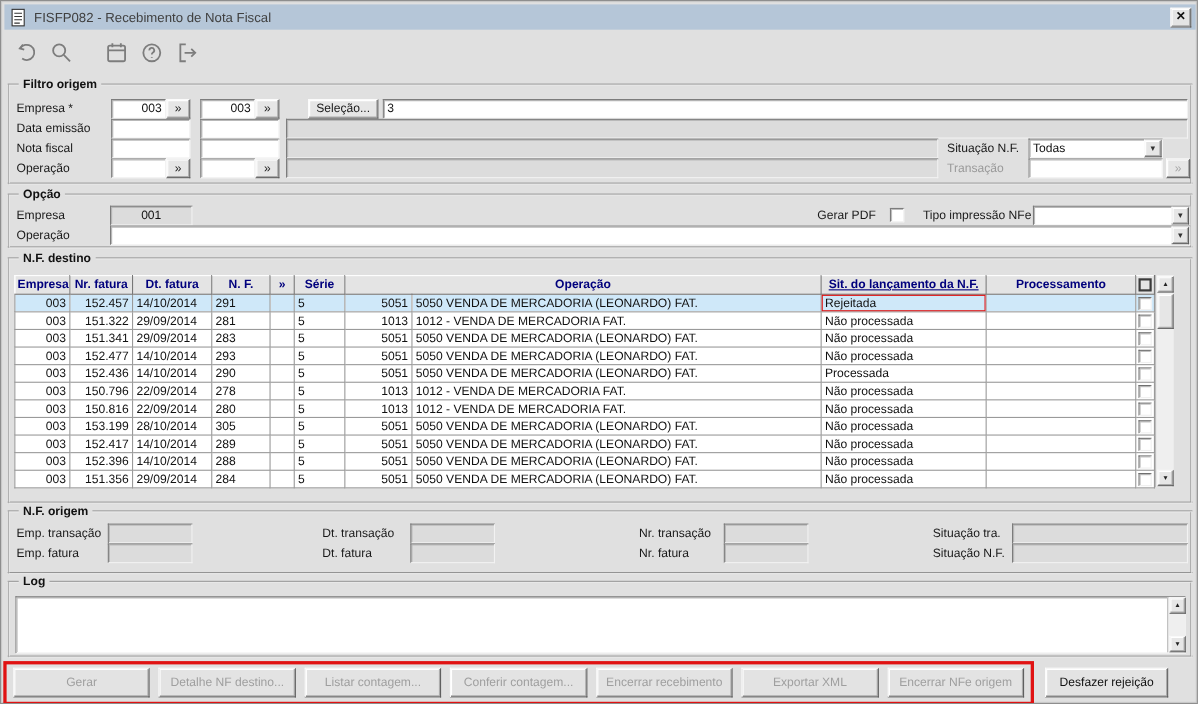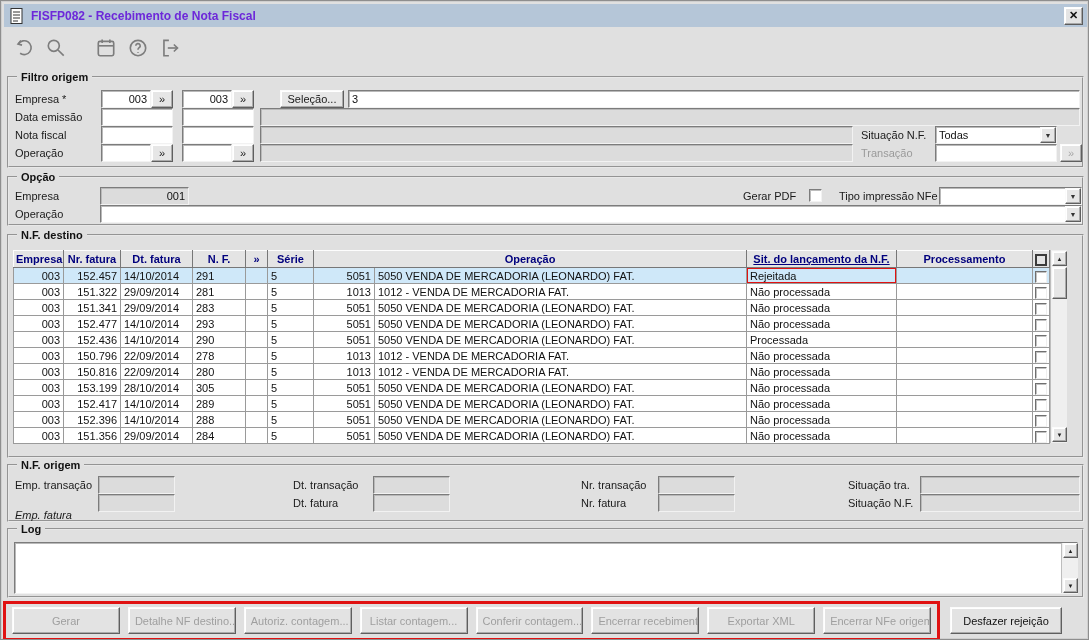--- a/index.html
+++ b/index.html
@@ -2,21 +2,21 @@
 <html><head>
 <meta charset="utf-8">
 <style>
   html,body{margin:0;padding:0;background:#bfbfbf;}
   *{box-sizing:border-box;font-family:"Liberation Sans",sans-serif;}
   .window{position:relative;width:1089px;height:640px;background:#e0e0e0;
     border:1px solid #8e8e8e;box-shadow:inset 0 0 0 1px #cfcfcf;overflow:hidden;}
   .titlebar{position:absolute;left:3px;top:3px;width:1083px;height:23px;background:#b5c6d8;
     display:flex;align-items:center;padding:0 4px;}
   .titlebar .ticon{width:18px;height:18px;margin-right:5px;}
-  .titlebar .ttext{font-size:12px;font-weight:bold;color:#6d28d9;flex:1;}
+  .titlebar .ttext{font-size:12px;font-weight:normal;color:#404040;flex:1;}
   .closebtn{width:19px;height:18px;background:#e4e4e4;border:1px solid;border-color:#fdfdfd #5c5c5c #5c5c5c #fdfdfd;
     box-shadow:inset -1px -1px 0 #a8a8a8,inset 1px 1px 0 #fff;font-size:11px;font-weight:bold;color:#111;
     display:flex;align-items:center;justify-content:center;line-height:1;}
   .toolbar{position:absolute;left:3px;top:26px;width:1083px;height:42px;display:flex;align-items:center;padding:0 7px;}
   .tool{width:26px;height:26px;display:flex;align-items:center;justify-content:center;margin-right:6px;}
   .tool svg{stroke:#7d7d7d;fill:none;stroke-width:1.5;}
   .tsep{width:18px;height:1px;}
   .group{position:absolute;border:2px groove #e8e8e8;background:#e0e0e0;}
   .legend{position:absolute;top:-8px;left:8px;background:#e0e0e0;padding:0 4px;font-size:11px;font-weight:bold;color:#111;line-height:14px;}
   .lbl{position:absolute;font-size:11px;color:#1a1a1a;line-height:17px;white-space:nowrap;}
@@ -146,21 +146,21 @@
     <button class="btn3d" style="left:223px;top:66px;width:22px;">»</button>
     <div class="fld dis" style="left:251px;top:66px;width:593px;"></div>
     <span class="lbl dim" style="left:852px;top:67px;">Transação</span>
     <div class="fld" style="left:926px;top:66px;width:122px;"></div>
     <button class="btn3d dim" style="left:1051px;top:66px;width:22px;">»</button>
   </div>
 
   <div class="group" style="left:6px;top:175px;width:1077px;height:50px;">
     <span class="legend">Opção</span>
     <span class="lbl" style="left:6px;top:10px;">Empresa</span>
-    <div class="fld dis r" style="left:91px;top:9px;width:89px;">001</div>
+    <div class="fld dis r" style="left:91px;top:9px;width:75px;text-align:center;">001</div>
     <span class="lbl" style="left:734px;top:10px;">Gerar PDF</span>
     <span class="cbox" style="left:800px;top:11px;"></span>
     <span class="lbl" style="left:830px;top:10px;">Tipo impressão NFe</span>
     <div class="fld" style="left:930px;top:9px;width:143px;"></div>
     <button class="btn3d" style="left:1056px;top:10px;width:16px;height:16px;">
         <span class="ddglyph">▼</span>
       </button>
     <span class="lbl" style="left:6px;top:28px;">Operação</span>
     <div class="fld" style="left:91px;top:27px;width:982px;"></div>
     <button class="btn3d" style="left:1056px;top:28px;width:16px;height:16px;">
@@ -350,21 +350,21 @@
         <div class="sbthumb" style="top:17px;height:32px;"></div>
         <div class="sbbtn" style="bottom:1px;">▼</div>
       </div>
     </div>
   </div>
 
   <div class="group" style="left:6px;top:463px;width:1077px;height:58px;">
     <span class="legend">N.F. origem</span>
     <span class="lbl" style="left:6px;top:11px;">Emp. transação</span>
     <div class="fld dis" style="left:89px;top:10px;width:77px;"></div>
-    <span class="lbl" style="left:6px;top:41px;font-style:italic;">Emp. fatura</span>
+    <span class="lbl" style="left:6px;top:29px;">Emp. fatura</span>
     <div class="fld dis" style="left:89px;top:28px;width:77px;"></div>
     <span class="lbl" style="left:284px;top:11px;">Dt. transação</span>
     <div class="fld dis" style="left:364px;top:10px;width:77px;"></div>
     <span class="lbl" style="left:284px;top:29px;">Dt. fatura</span>
     <div class="fld dis" style="left:364px;top:28px;width:77px;"></div>
     <span class="lbl" style="left:572px;top:11px;">Nr. transação</span>
     <div class="fld dis" style="left:649px;top:10px;width:77px;"></div>
     <span class="lbl" style="left:572px;top:29px;">Nr. fatura</span>
     <div class="fld dis" style="left:649px;top:28px;width:77px;"></div>
     <span class="lbl" style="left:839px;top:11px;">Situação tra.</span>
@@ -379,21 +379,20 @@
     <div class="vsb" style="position:absolute;left:1052px;top:13px;width:17px;height:50px;">
       <div class="sbbtn" style="top:0;">▲</div>
       <div class="sbbtn" style="bottom:0;">▼</div>
     </div>
   </div>
 
   <div class="actionbar">
     <div class="redframe">
         <button class="abtn disabled">Gerar</button>
         <button class="abtn disabled">Detalhe NF destino...</button>
-        <button class="abtn disabled">Autoriz. contagem...</button>
         <button class="abtn disabled">Listar contagem...</button>
         <button class="abtn disabled">Conferir contagem...</button>
         <button class="abtn disabled">Encerrar recebimento</button>
         <button class="abtn disabled">Exportar XML</button>
         <button class="abtn disabled">Encerrar NFe origem</button>
       </div>
     <span style="display:contents;"><button class="abtn outside">Desfazer rejeição</button></span>
   </div>
 
 </div>

